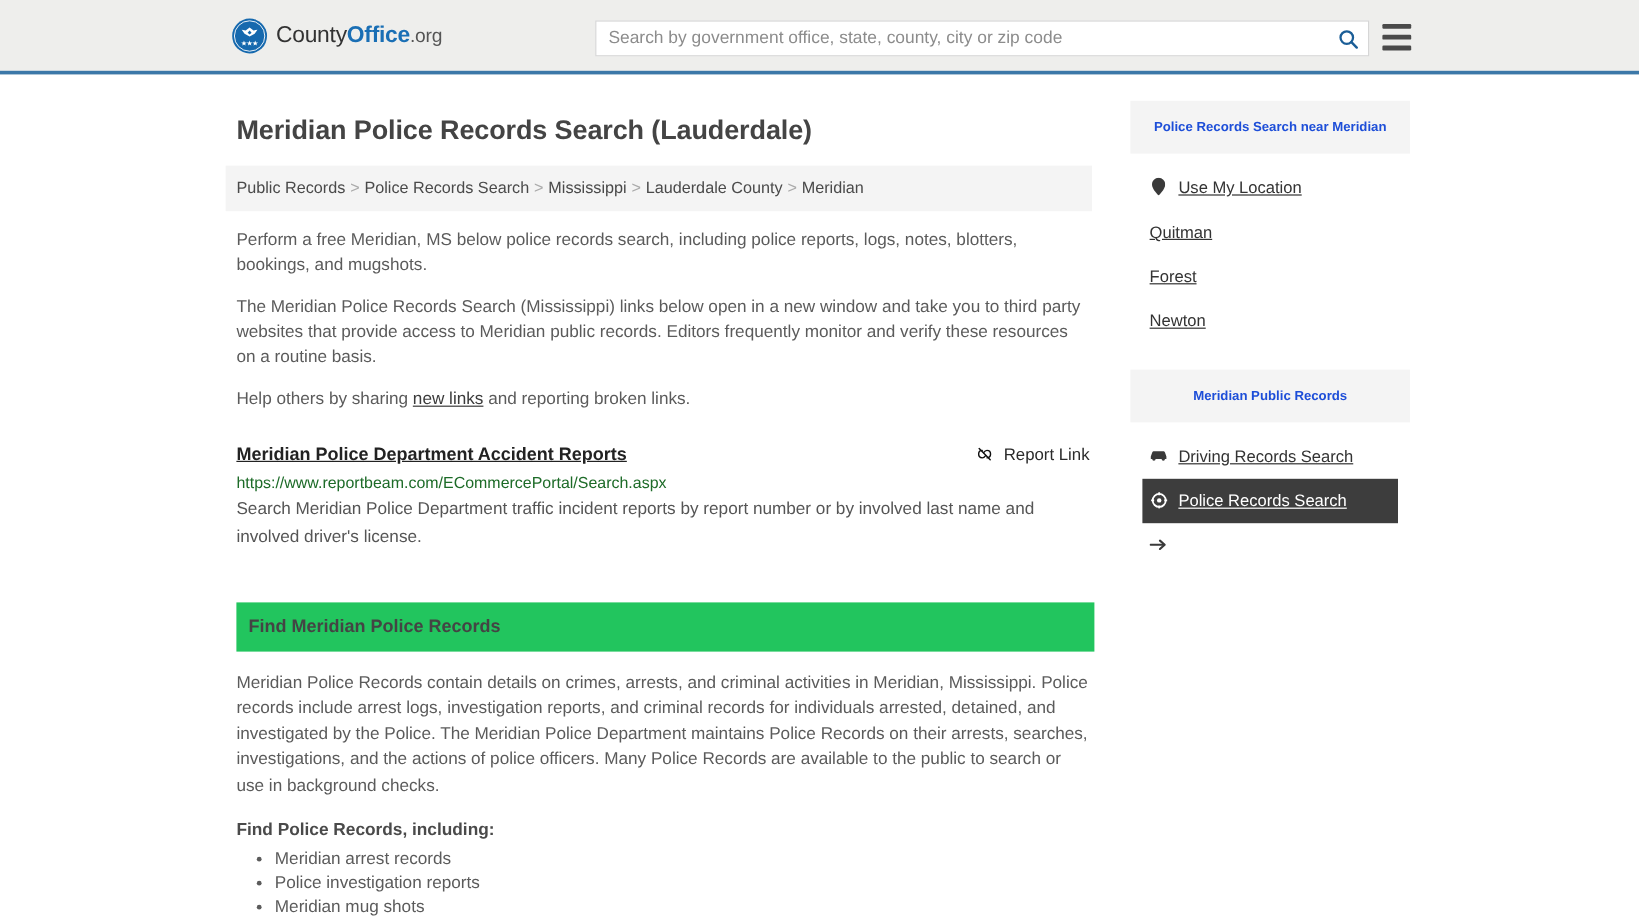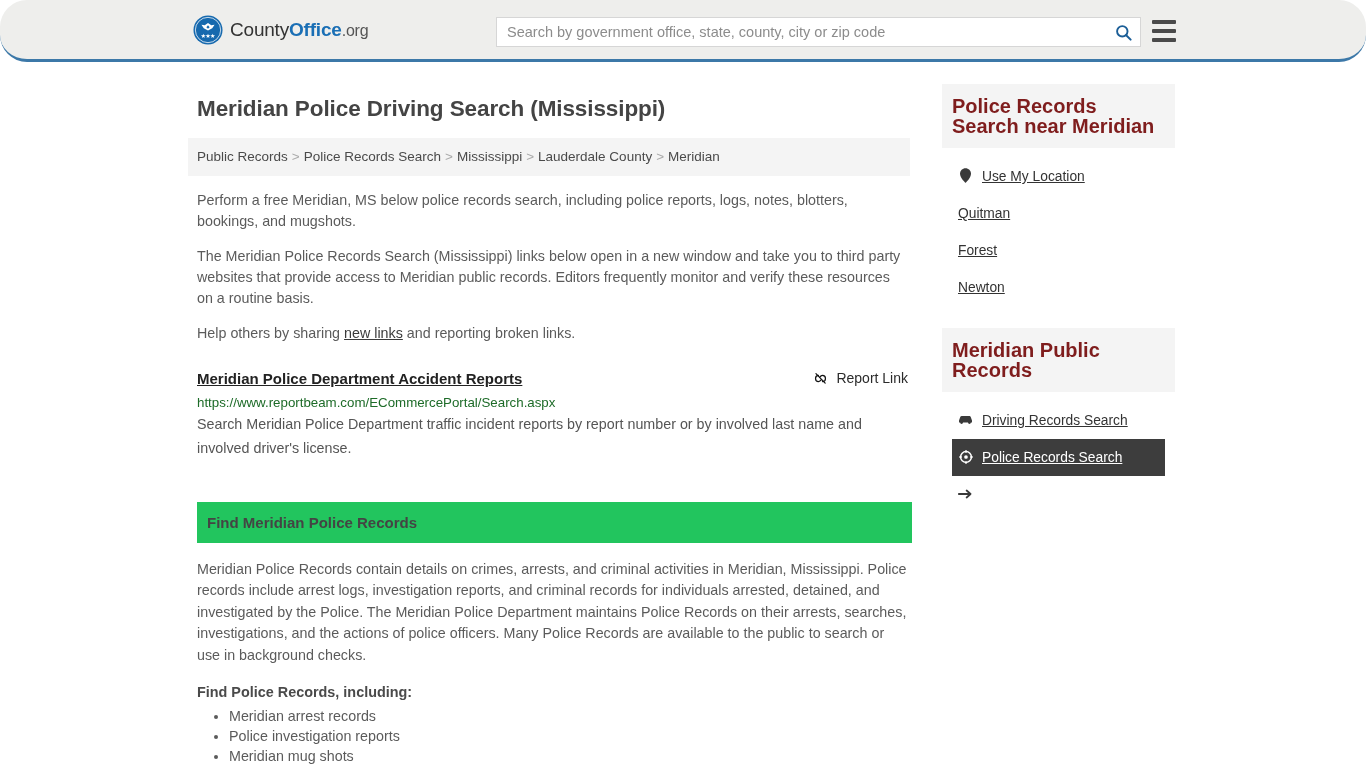--- a/index.html
+++ b/index.html
@@ -12,21 +12,20 @@
   }
 
   
   .header {
     height: 62px;
     background: #eeeeec;
     border-bottom: 3px solid #3c78a8;
     display: flex;
     align-items: center;
     position: relative;
-    border-radius: 27px;
   }
   .logo-wrap {
     display: flex;
     align-items: center;
     margin-left: 193px;
     gap: 7px;
     cursor: pointer;
   }
   .logo-mark { width: 30px; height: 30px; display:block; }
   .logo-text {
@@ -191,24 +190,25 @@
     font-size: 14.3px;
     line-height: 20px;
   }
   ul.records li { margin-bottom: 0px; padding-bottom: 0px; }
 
   
   .card { margin-bottom: 22px; }
   .card-head {
     background: #f4f4f4;
     padding: 12px 10px;
-    font-size: 20px;
-    font-weight: 700;
-    color: #7f1d1d;
+    font-size: 11px;
+    font-weight: 700;
+    color: #1d4ed8;
     line-height: 20px;
+    text-align: center;
   }
   .card-body { padding: 10px 10px 0 10px; }
   .side-link {
     display: flex;
     align-items: flex-start;
     gap: 9px;
     padding: 9px 6px;
     font-size: 13.8px;
     color: #333;
     line-height: 19px;
@@ -257,21 +257,21 @@
     <span></span>
     <span></span>
   </div>
 </div>
 
 <div class="page">
   <div class="container">
 
     <div class="main">
 
-      <h1 class="page-title">Meridian Police Driving Search (Mississippi)</h1>
+      <h1 class="page-title">Meridian Police Records Search (Lauderdale)</h1>
 
       <div class="breadcrumb">
         <a href="#">Public Records</a><span class="sep">&gt;</span><a href="#">Police Records Search</a><span class="sep">&gt;</span><a href="#">Mississippi</a><span class="sep">&gt;</span><a href="#">Lauderdale County</a><span class="sep">&gt;</span><a href="#">Meridian</a>
       </div>
 
       <p class="body-copy">Perform a free Meridian, MS below police records search, including police reports, logs, notes, blotters, bookings, and mugshots.</p>
       <p class="body-copy">The Meridian Police Records Search (Mississippi) links below open in a new window and take you to third party websites that provide access to Meridian public records. Editors frequently monitor and verify these resources on a routine basis.</p>
       <p class="body-copy"><span>Help others by sharing </span><a href="#">new links</a><span> and reporting broken links.</span></p>
 
       <div class="result">

